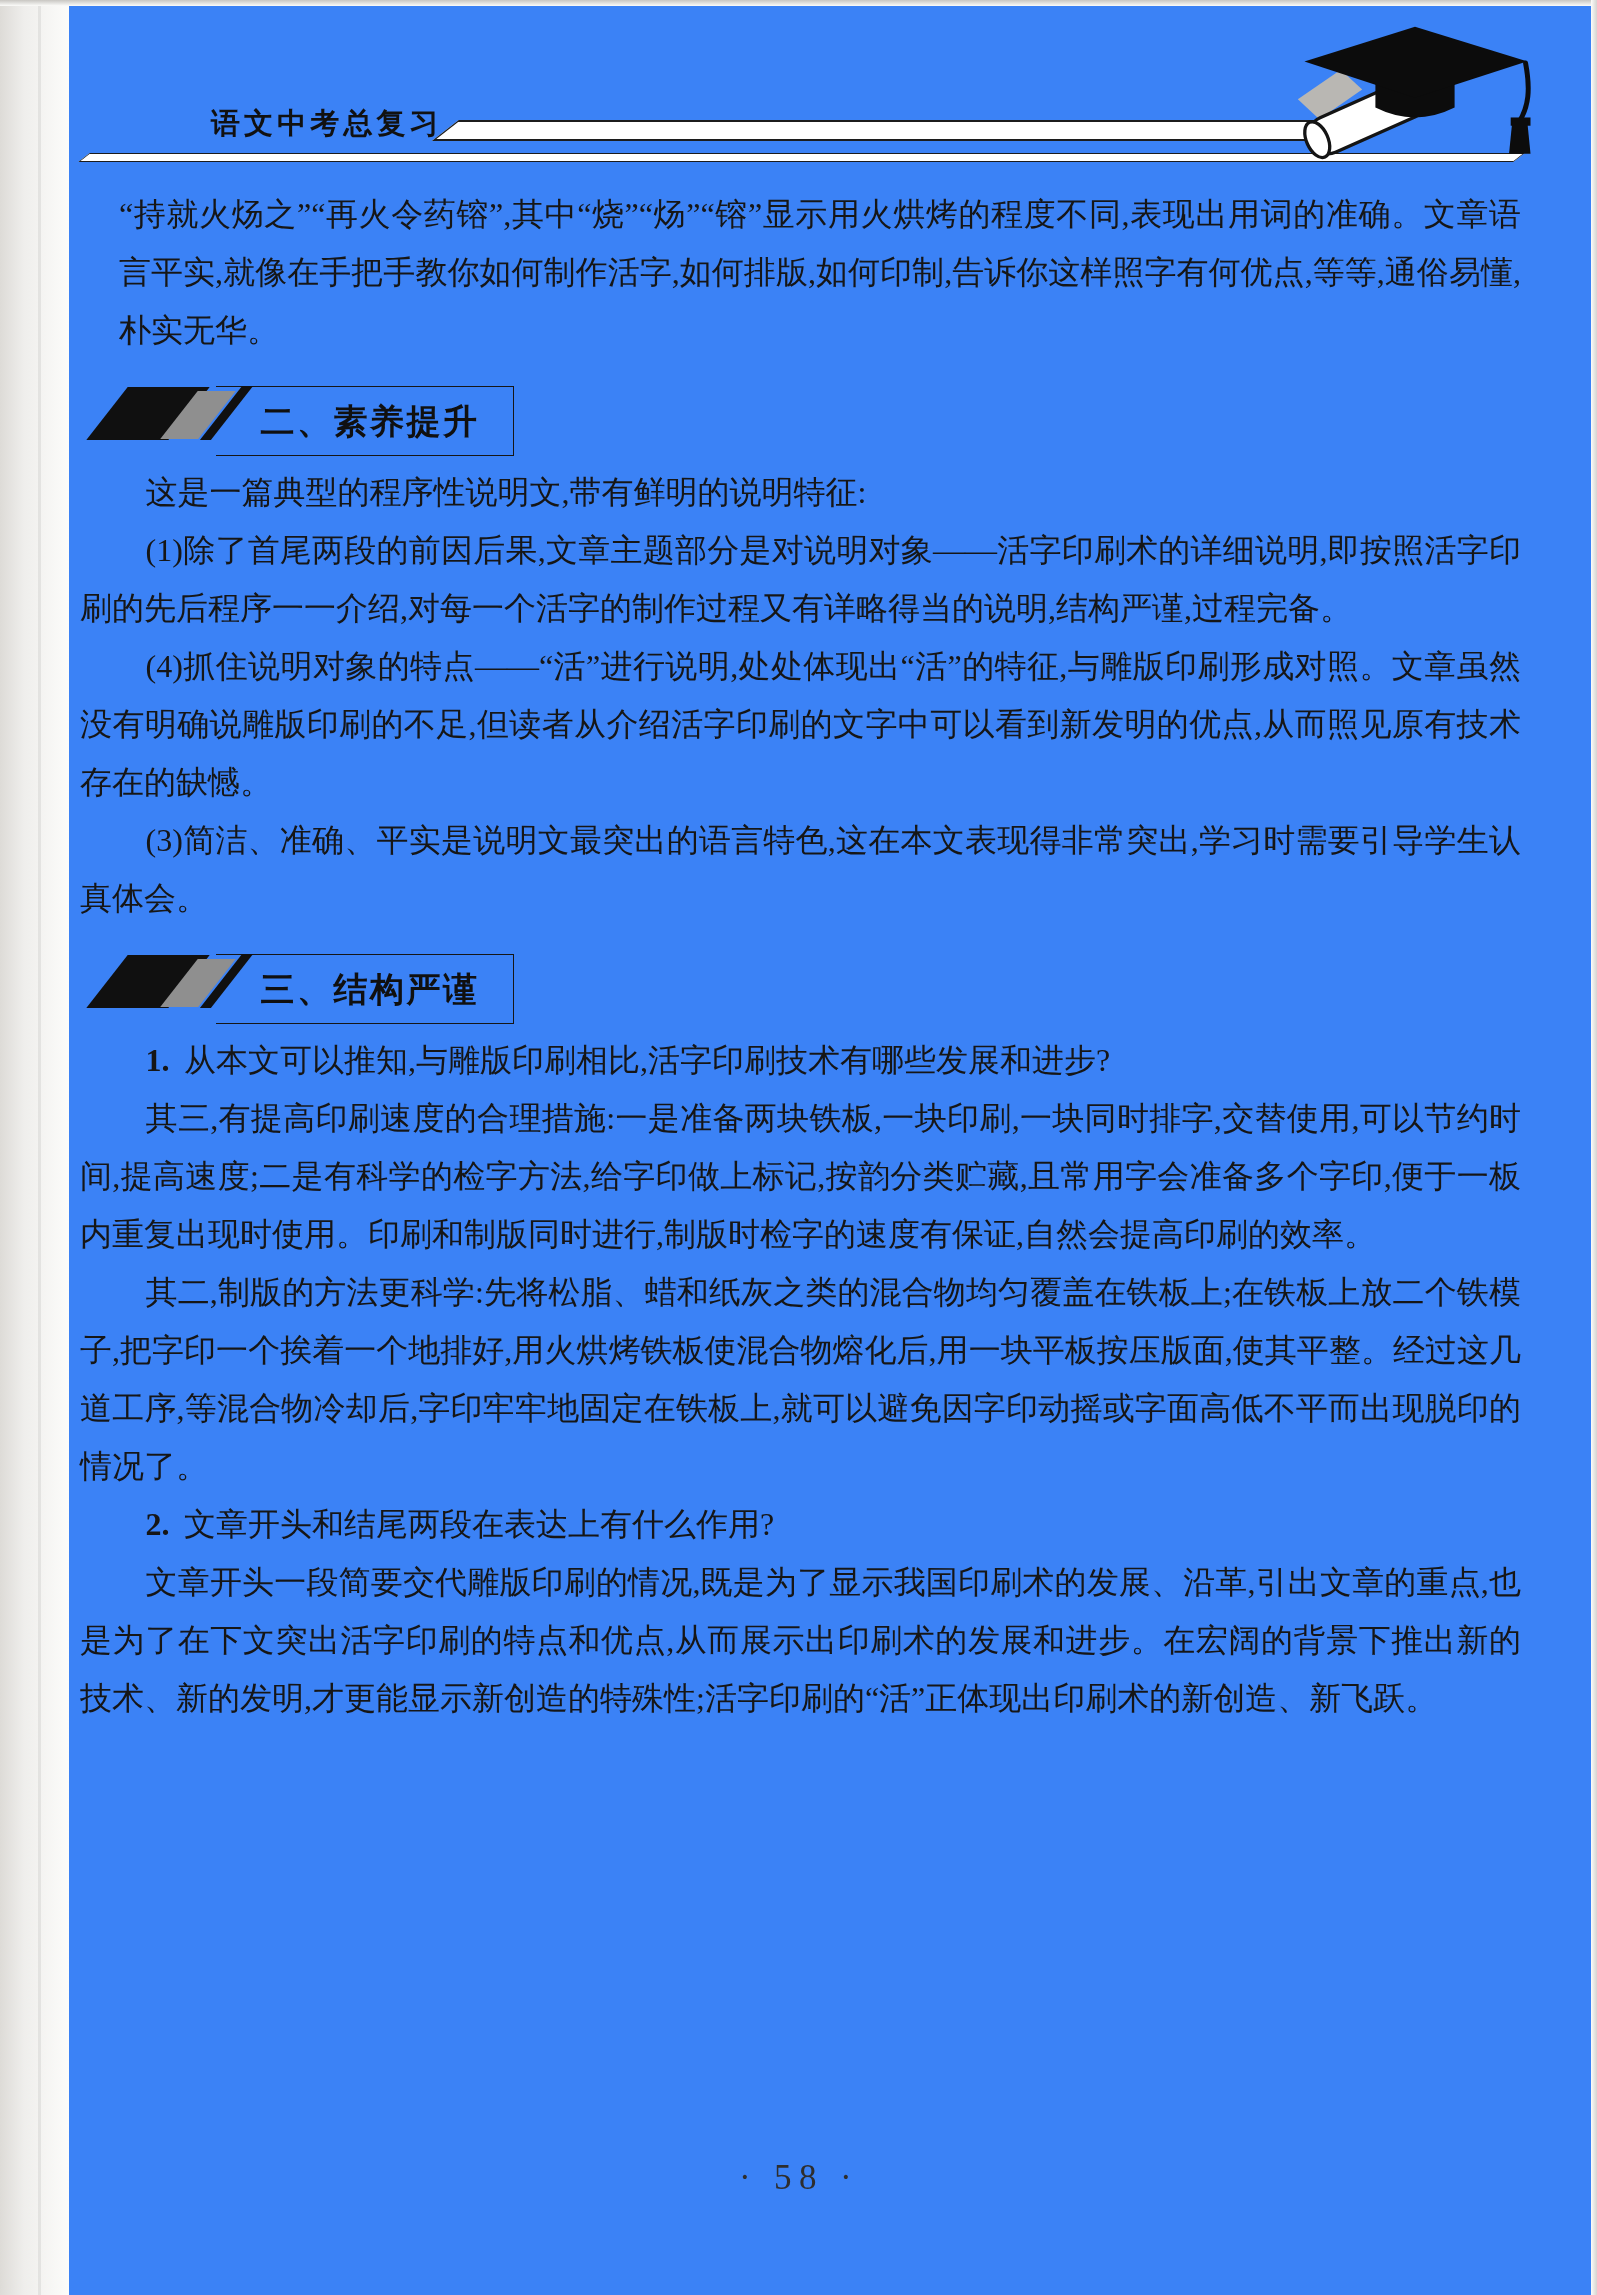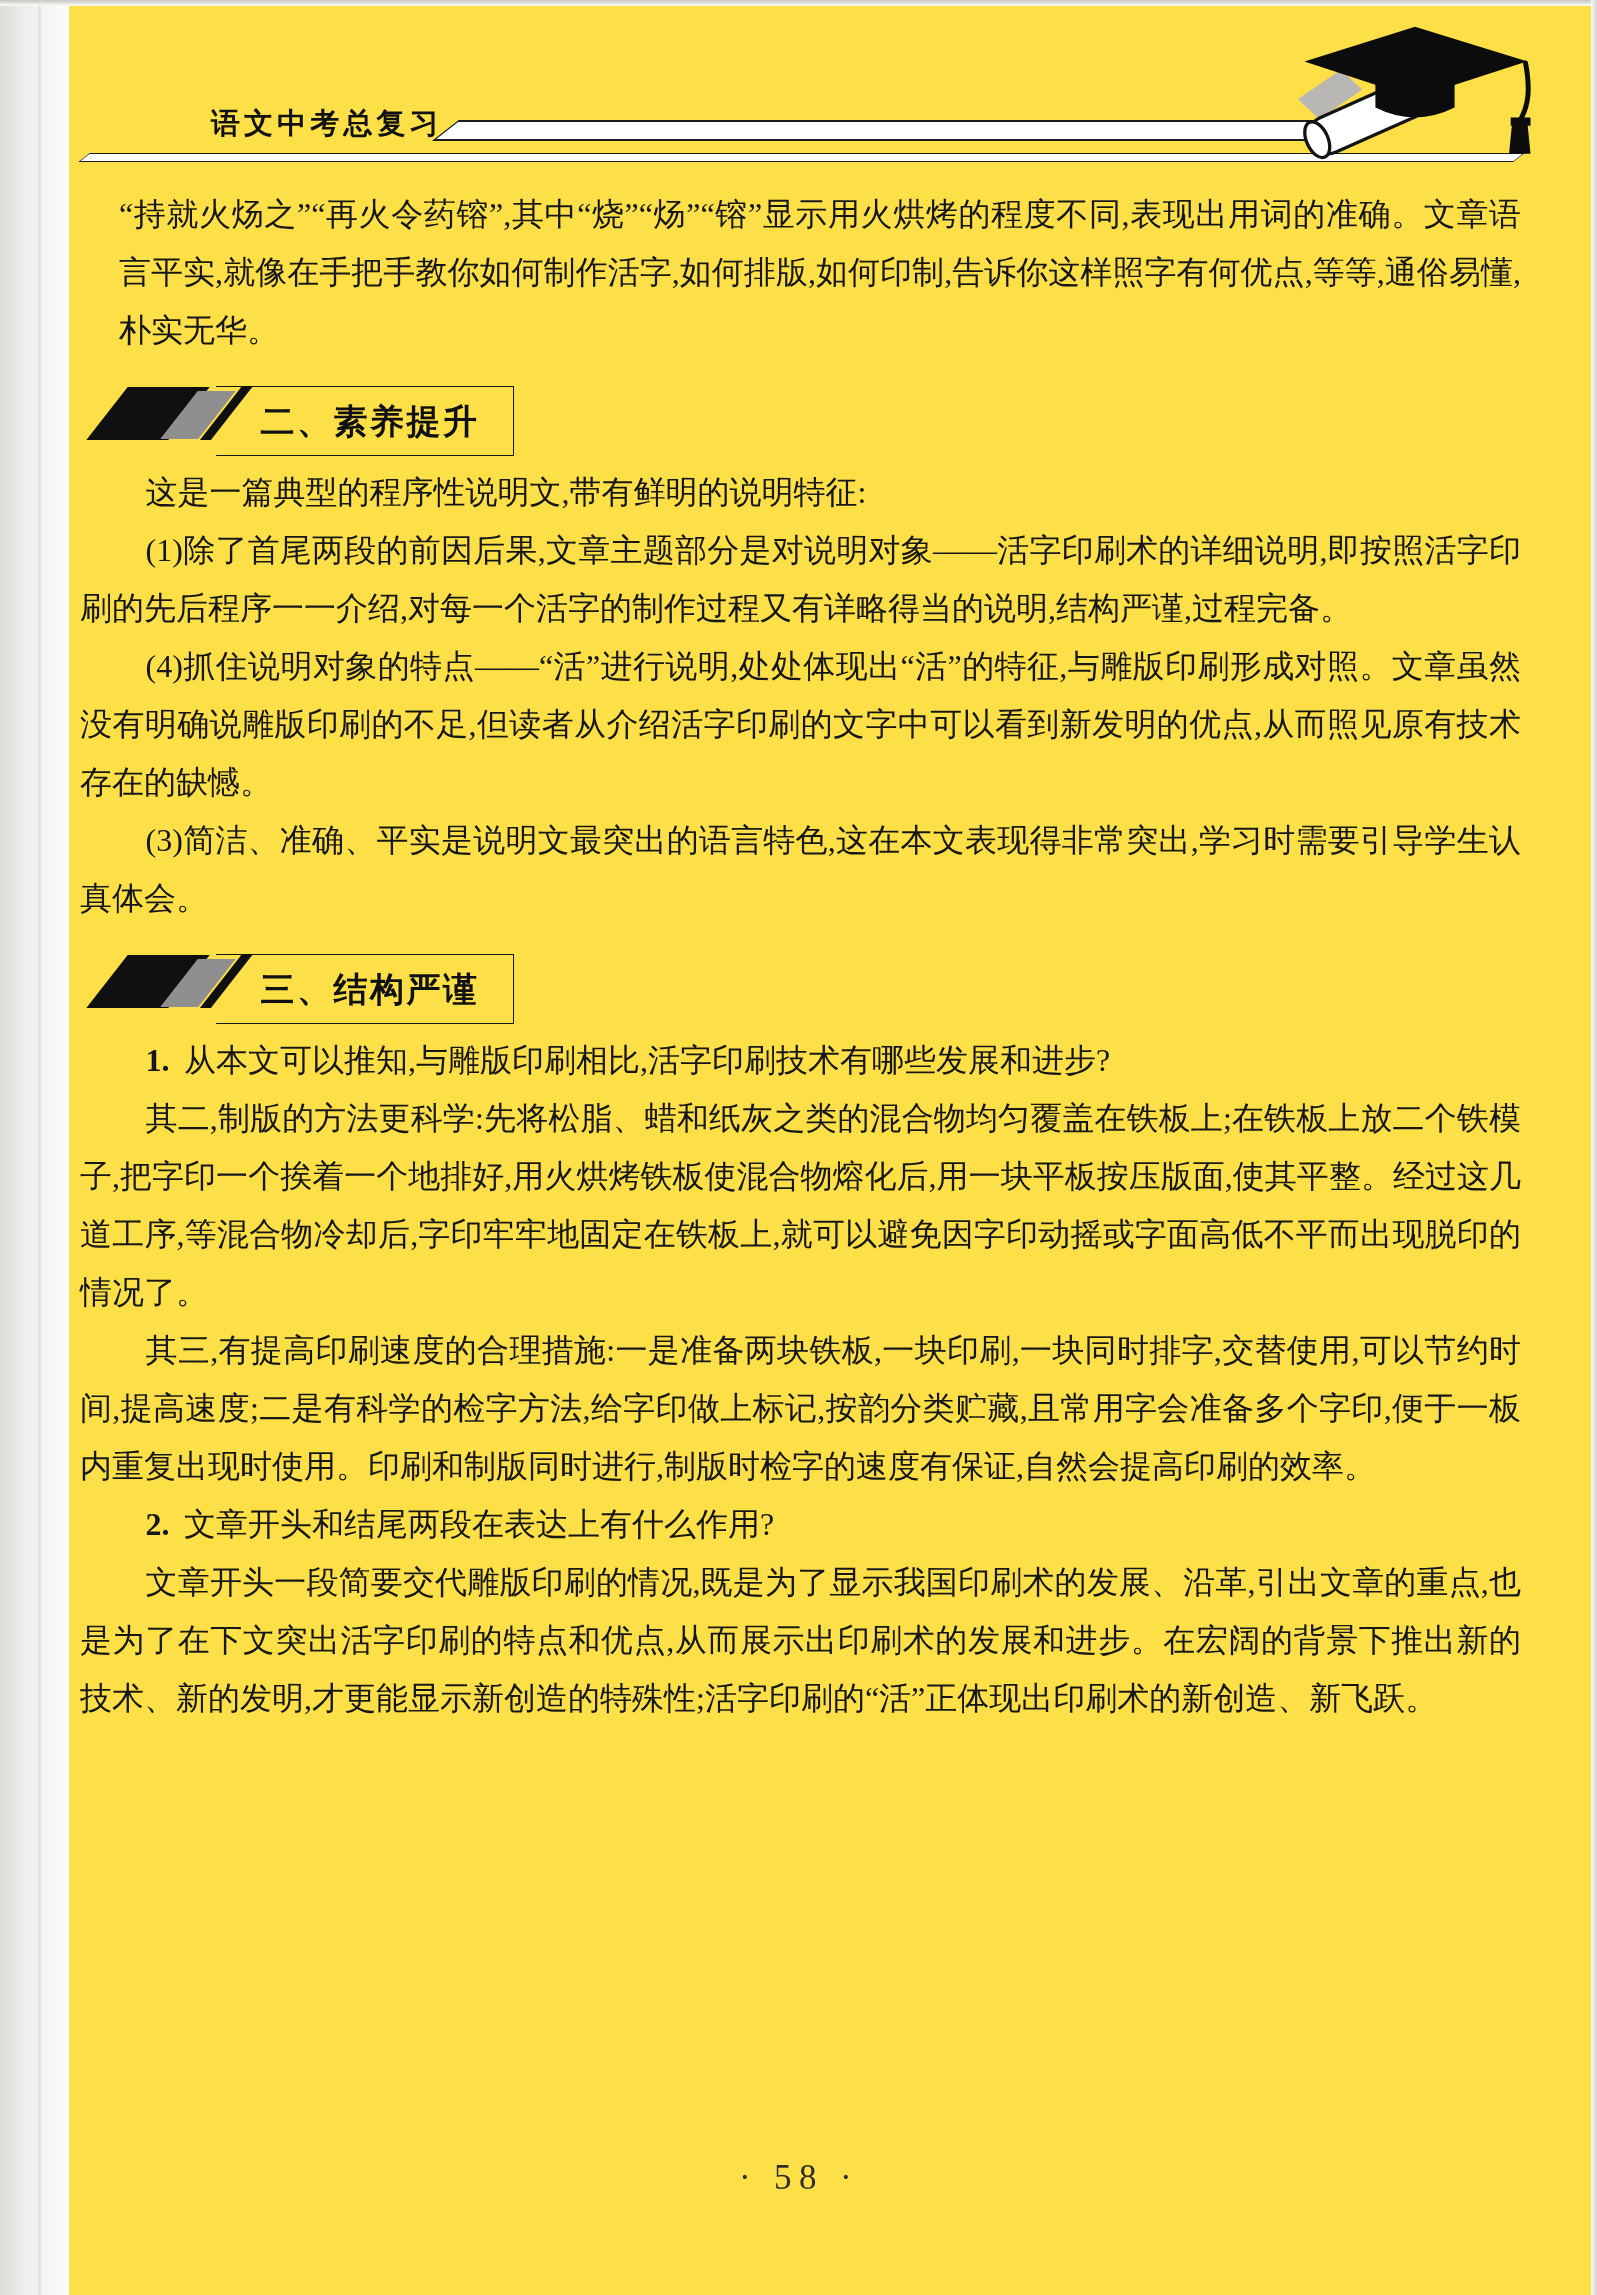--- a/index.html
+++ b/index.html
@@ -3,21 +3,21 @@
 <meta charset="utf-8">
 <style>
   * { margin:0; padding:0; box-sizing:border-box; }
   html,body { width:1598px; }
   body {
     height:2295px;
     background:#d8d6d2;
     font-family:"Liberation Serif","DejaVu Serif",serif;
     color:#161616;
   }
-  .page { position:relative; width:1598px; height:2295px; background:#fde047; overflow:hidden; }
+  .page { position:relative; width:1598px; height:2295px; background:#3b82f6; overflow:hidden; }
 
   
   .edge-left  { position:absolute; left:0; top:0; bottom:0; width:69px;
                 background:linear-gradient(90deg,#dddbd7 0%,#efeeec 35%,#fcfcfa 100%); pointer-events:none; }
   .edge-crease{ position:absolute; left:38px; top:0; bottom:0; width:2.5px; background:rgba(90,88,84,.10); pointer-events:none; }
   .edge-top   { position:absolute; left:0; top:0; right:0; height:5.8px; background:linear-gradient(#c8c6c2,#fcfcfa); pointer-events:none; }
   .edge-right { position:absolute; right:0; top:0; bottom:0; width:7.4px; background:linear-gradient(270deg,#cfcdc9,#fcfcfa); pointer-events:none; }
 
   
   .page-header { position:absolute; left:0; top:0; width:100%; height:198px; }
@@ -112,22 +112,22 @@
     <div class="section-header">
       <span class="sh-par sh-par1"></span>
       <span class="sh-par sh-par2"></span>
       <span class="sh-par sh-par3"></span>
       <span class="sh-box">
         <span class="sh-title">三、结构严谨</span>
       </span>
     </div>
 
     <p class="para"><b class="qnum">1.</b><span>从本文可以推知,与雕版印刷相比,活字印刷技术有哪些发展和进步?</span></p>
+    <p class="para">其三,有提高印刷速度的合理措施:一是准备两块铁板,一块印刷,一块同时排字,交替使用,可以节约时间,提高速度;二是有科学的检字方法,给字印做上标记,按韵分类贮藏,且常用字会准备多个字印,便于一板内重复出现时使用。印刷和制版同时进行,制版时检字的速度有保证,自然会提高印刷的效率。</p>
     <p class="para">其二,制版的方法更科学:先将松脂、蜡和纸灰之类的混合物均匀覆盖在铁板上;在铁板上放二个铁模子,把字印一个挨着一个地排好,用火烘烤铁板使混合物熔化后,用一块平板按压版面,使其平整。经过这几道工序,等混合物冷却后,字印牢牢地固定在铁板上,就可以避免因字印动摇或字面高低不平而出现脱印的情况了。</p>
-    <p class="para">其三,有提高印刷速度的合理措施:一是准备两块铁板,一块印刷,一块同时排字,交替使用,可以节约时间,提高速度;二是有科学的检字方法,给字印做上标记,按韵分类贮藏,且常用字会准备多个字印,便于一板内重复出现时使用。印刷和制版同时进行,制版时检字的速度有保证,自然会提高印刷的效率。</p>
 
     <p class="para"><b class="qnum">2.</b><span>文章开头和结尾两段在表达上有什么作用?</span></p>
     <p class="para">文章开头一段简要交代雕版印刷的情况,既是为了显示我国印刷术的发展、沿革,引出文章的重点,也是为了在下文突出活字印刷的特点和优点,从而展示出印刷术的发展和进步。在宏阔的背景下推出新的技术、新的发明,才更能显示新创造的特殊性;活字印刷的“活”正体现出印刷术的新创造、新飞跃。</p>
 
   </main>
 
   <footer class="page-footer">
     <span>· 58 ·</span>
   </footer>
 

